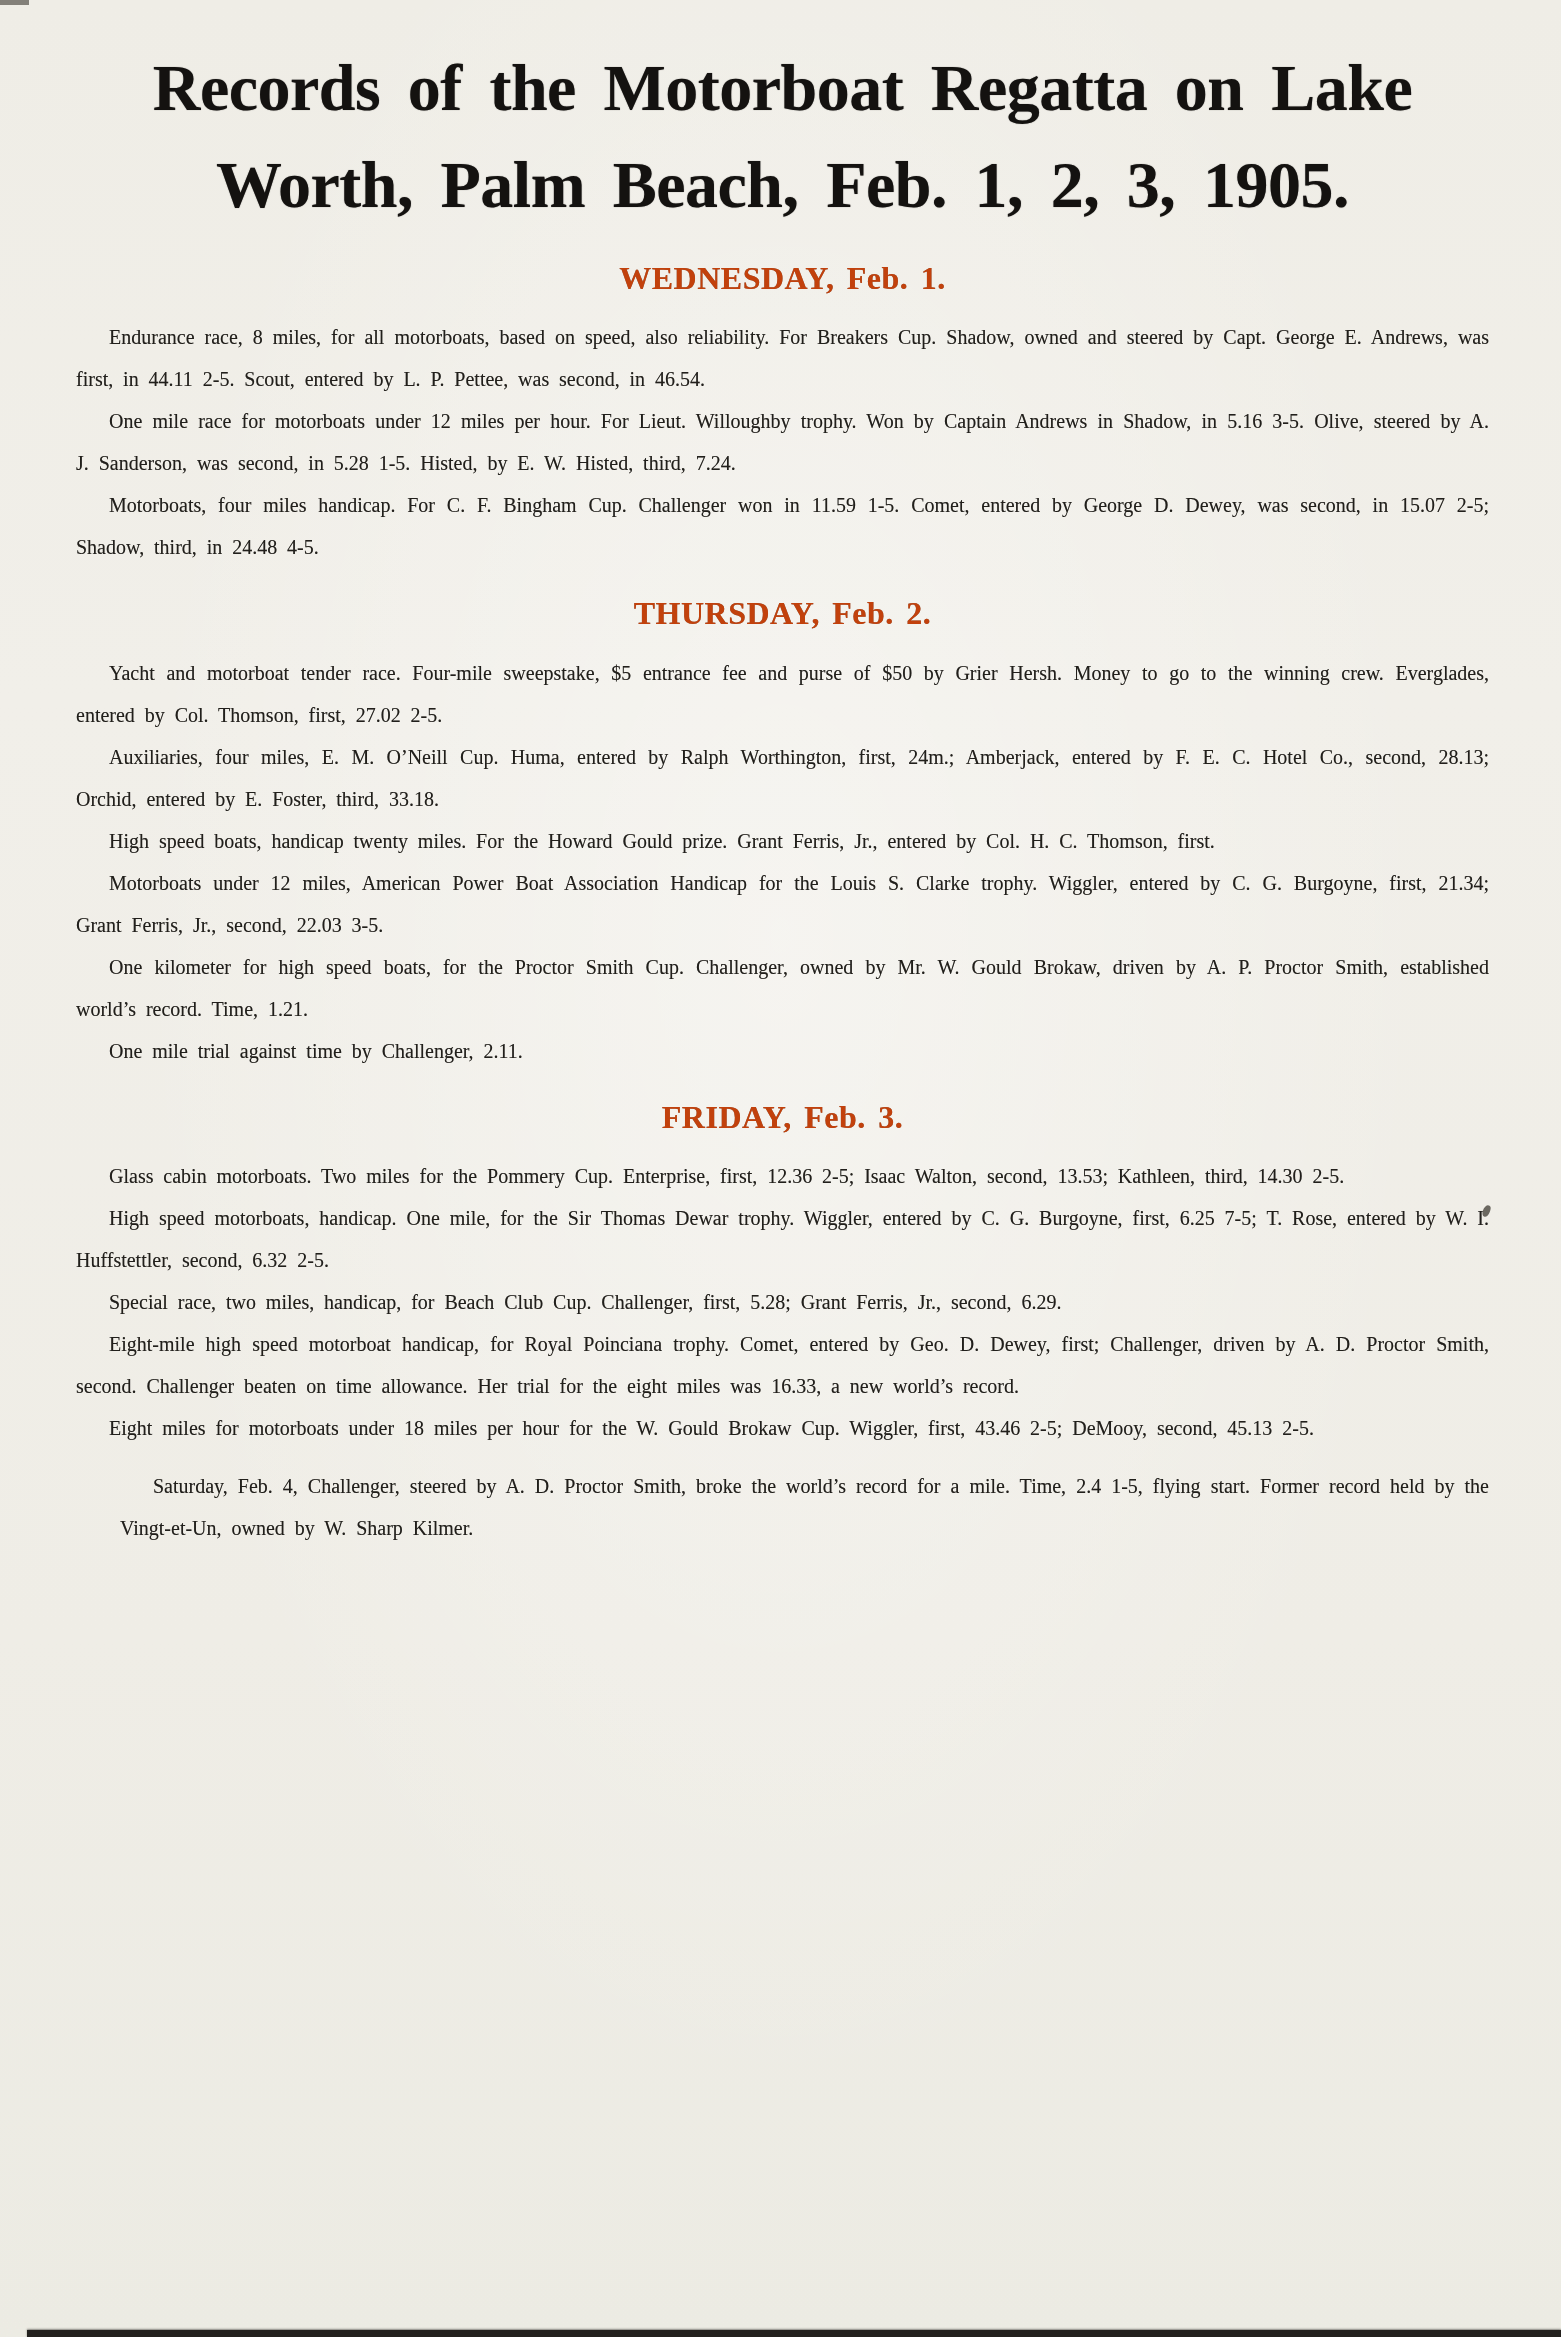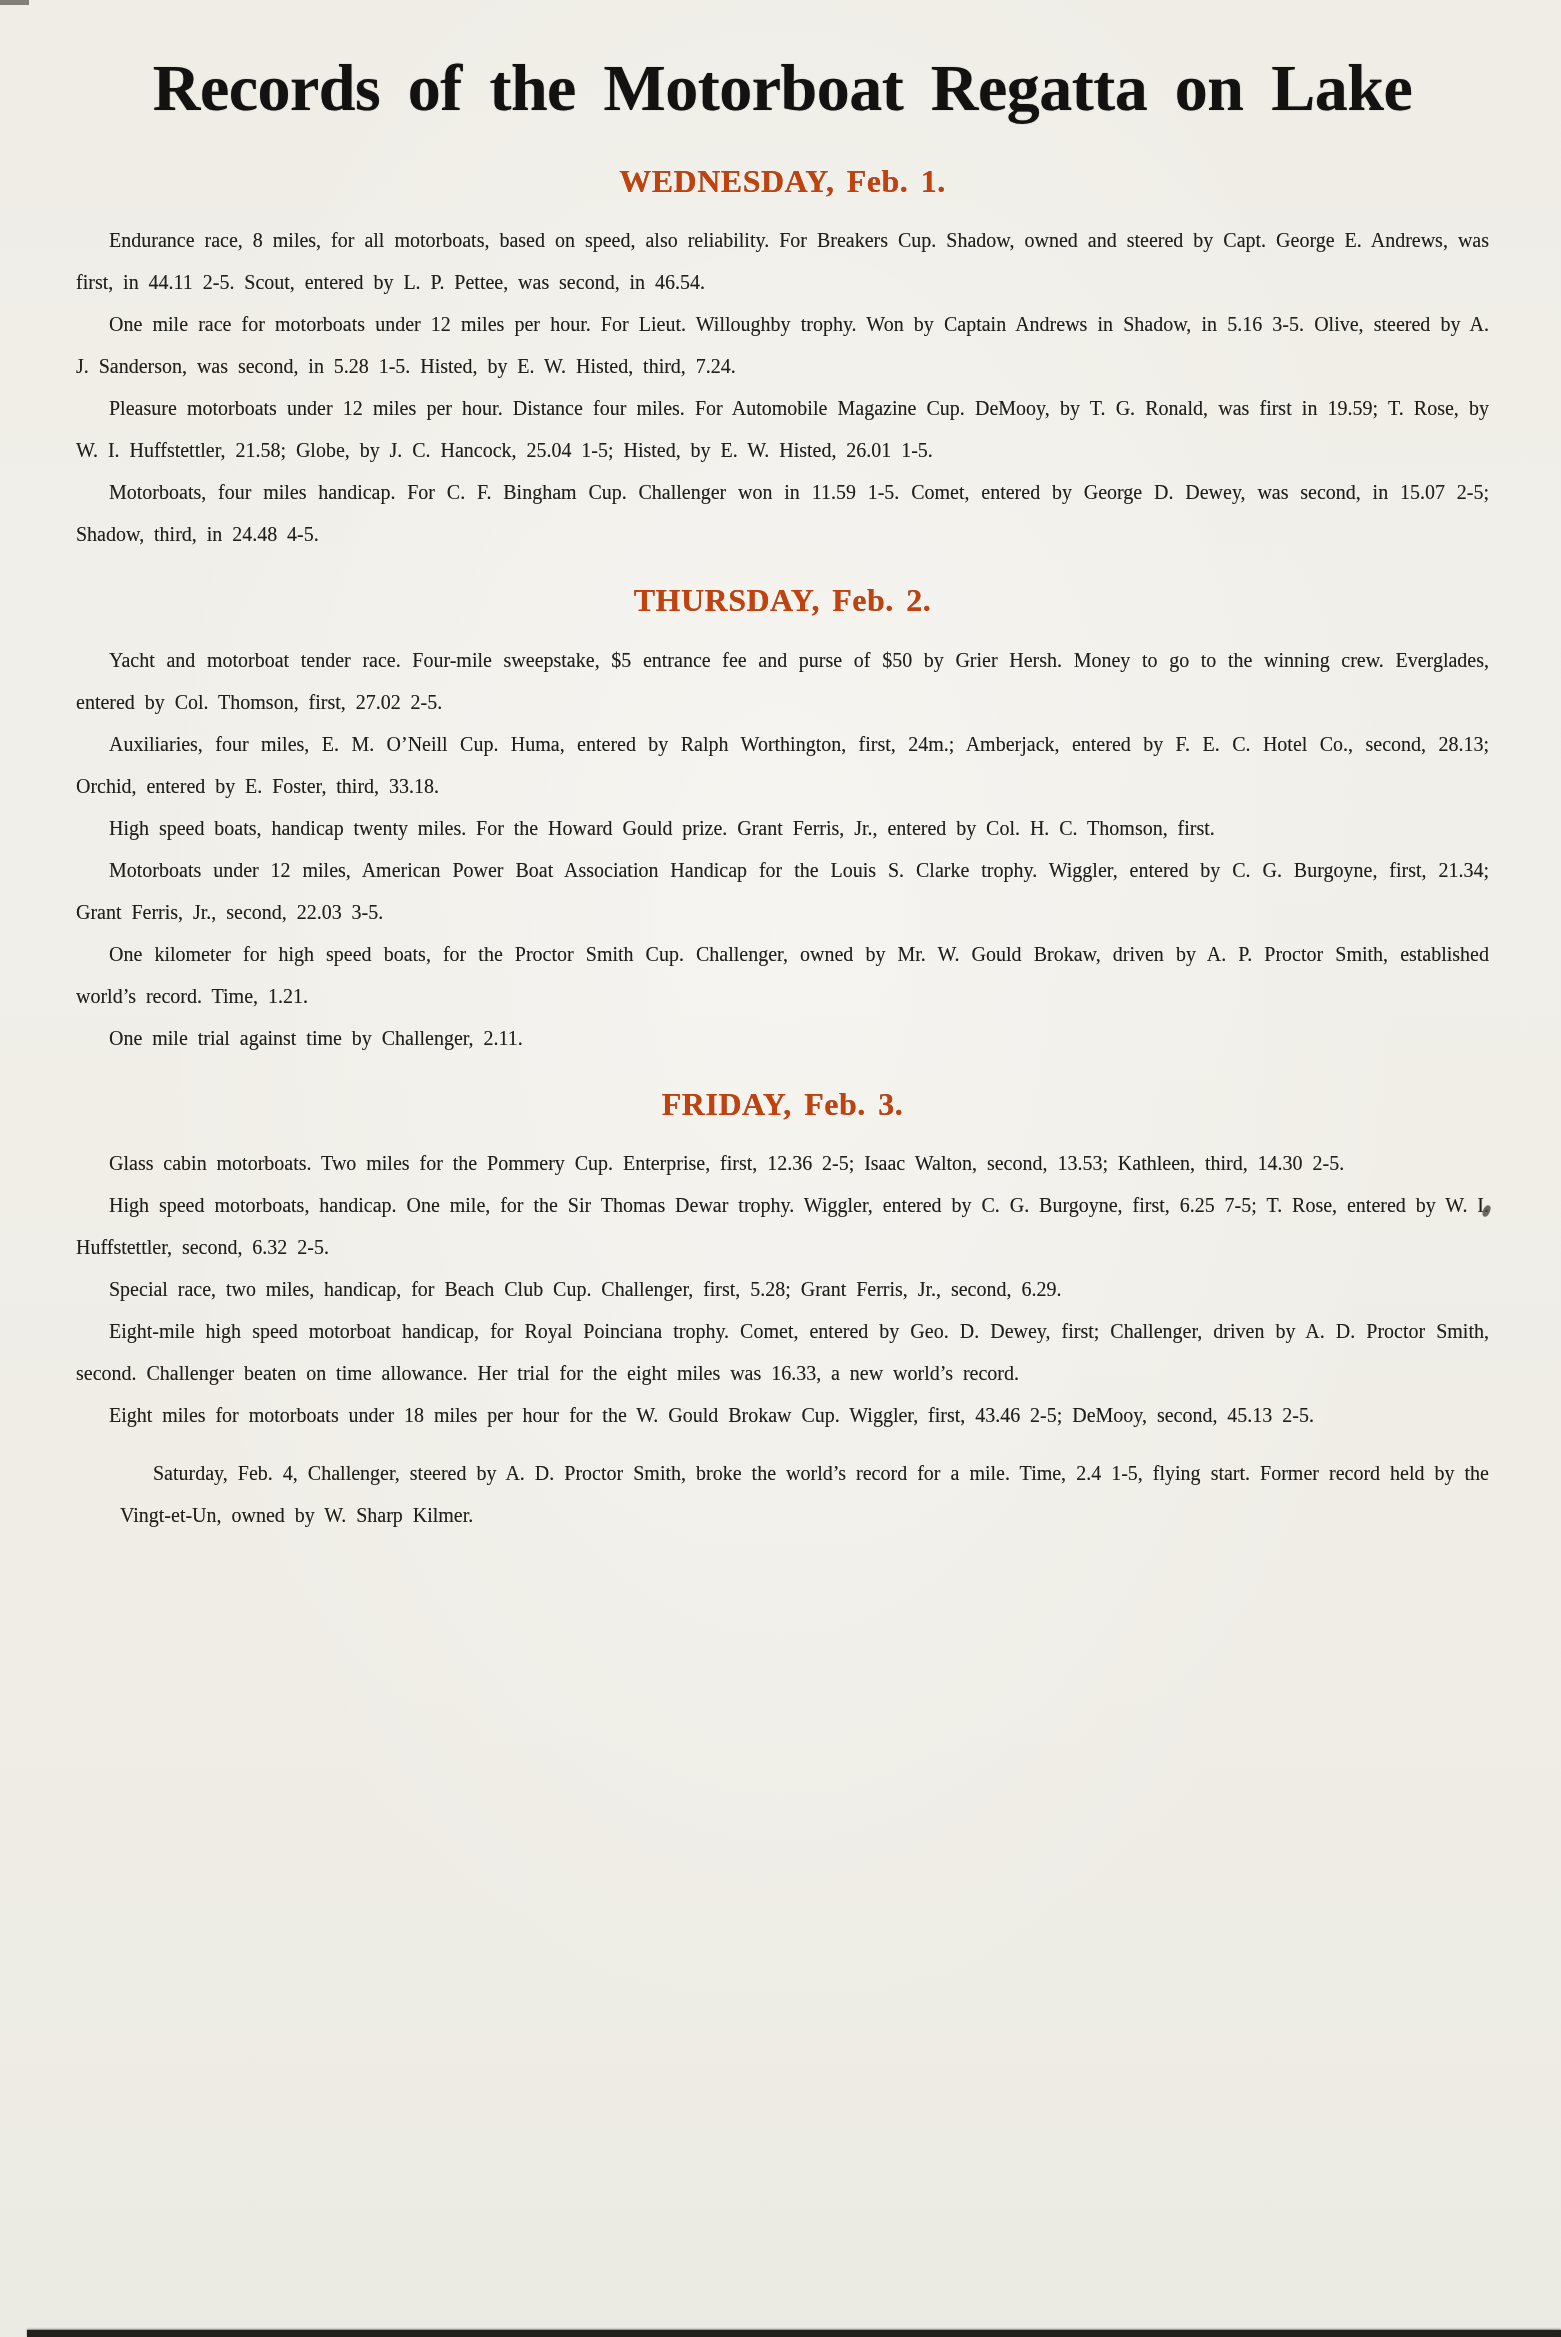--- a/index.html
+++ b/index.html
@@ -88,27 +88,27 @@
     opacity: 0.8;
   }
 </style>
 </head>
 <body>
 
 <div class="page">
 
   <h1 class="title">
     <span class="title-line">Records of the Motorboat Regatta on Lake</span>
+    <span class="title-line">Worth, Palm Beach, Feb. 1, 2, 3, 1905.</span>
   </h1>
 
   <section>
     <h2 class="day-heading">WEDNESDAY, Feb. 1.</h2>
     <p class="body-para">Endurance race, 8 miles, for all motorboats, based on speed, also reliability.  For Breakers Cup.  Shadow, owned and steered by Capt. George E. Andrews, was first, in 44.11 2-5.  Scout, entered by L. P. Pettee, was second, in 46.54.</p>
     <p class="body-para">One mile race for motorboats under 12 miles per hour.  For Lieut. Willoughby trophy.  Won by Captain Andrews in Shadow, in 5.16 3-5.  Olive, steered by A. J. Sanderson, was second, in 5.28 1-5.  Histed, by E. W. Histed, third, 7.24.</p>
-    <p class="body-para">Pleasure motorboats under 12 miles per hour.  Distance four miles.  For Automobile Magazine Cup.  DeMooy, by T. G. Ronald, was first in 19.59; T. Rose, by W. I. Huffstettler, 21.58; Globe, by J. C. Hancock, 25.04 1-5; Histed, by E. W. Histed, 26.01 1-5.</p>
     <p class="body-para">Motorboats, four miles handicap.  For C. F. Bingham Cup.  Challenger won in 11.59 1-5.  Comet, entered by George D. Dewey, was second, in 15.07 2-5; Shadow, third, in 24.48 4-5.</p>
   </section>
 
   <section>
     <h2 class="day-heading">THURSDAY, Feb. 2.</h2>
     <p class="body-para">Yacht and motorboat tender race.  Four-mile sweepstake, $5 entrance fee and purse of $50 by Grier Hersh.  Money to go to the winning crew.  Everglades, entered by Col. Thomson, first, 27.02 2-5.</p>
     <p class="body-para">Auxiliaries, four miles, E. M. O’Neill Cup.  Huma, entered by Ralph Worthington, first, 24m.; Amberjack, entered by F. E. C. Hotel Co., second, 28.13; Orchid, entered by E. Foster, third, 33.18.</p>
     <p class="body-para">High speed boats, handicap twenty miles.  For the Howard Gould prize.  Grant Ferris, Jr., entered by Col. H. C. Thomson, first.</p>
     <p class="body-para">Motorboats under 12 miles, American Power Boat Association Handicap for the Louis S. Clarke trophy.  Wiggler, entered by C. G. Burgoyne, first, 21.34; Grant Ferris, Jr., second, 22.03 3-5.</p>
     <p class="body-para">One kilometer for high speed boats, for the Proctor Smith Cup.  Challenger, owned by Mr. W. Gould Brokaw, driven by A. P. Proctor Smith, established world’s record.  Time, 1.21.</p>

